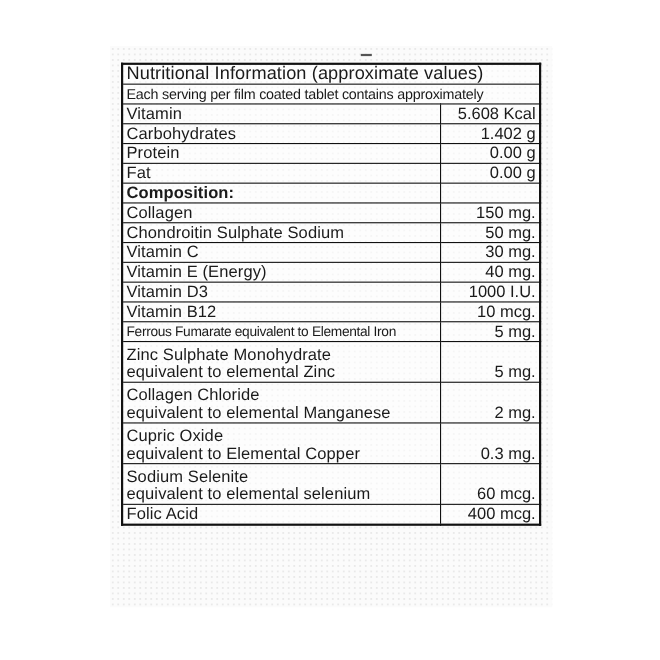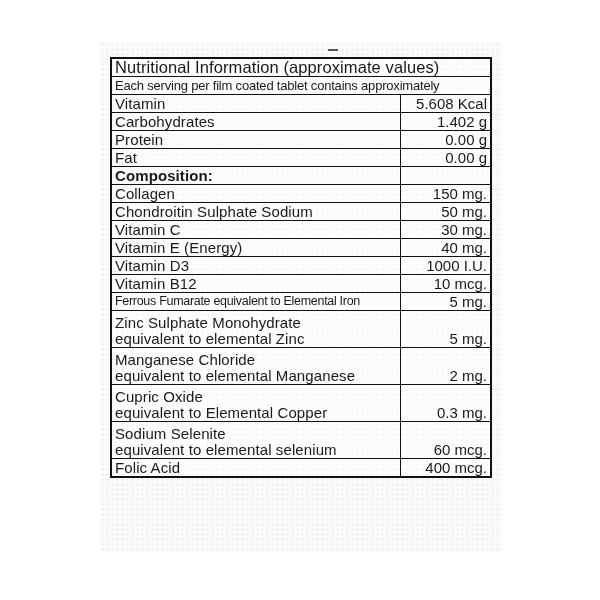--- a/index.html
+++ b/index.html
@@ -117,21 +117,21 @@
 
   <tr class="r2">
     <td class="name">
       <span class="ln">Zinc Sulphate Monohydrate</span>
       <span class="ln">equivalent to elemental Zinc</span>
     </td>
     <td class="val">5 mg.</td>
   </tr>
   <tr class="r2">
     <td class="name">
-      <span class="ln">Manganese Chloride</span>
+      <span class="ln">Collagen Chloride</span>
       <span class="ln">equivalent to elemental Manganese</span>
     </td>
     <td class="val">2 mg.</td>
   </tr>
   <tr class="r2">
     <td class="name">
       <span class="ln">Cupric Oxide</span>
       <span class="ln">equivalent to Elemental Copper</span>
     </td>
     <td class="val">0.3 mg.</td>

